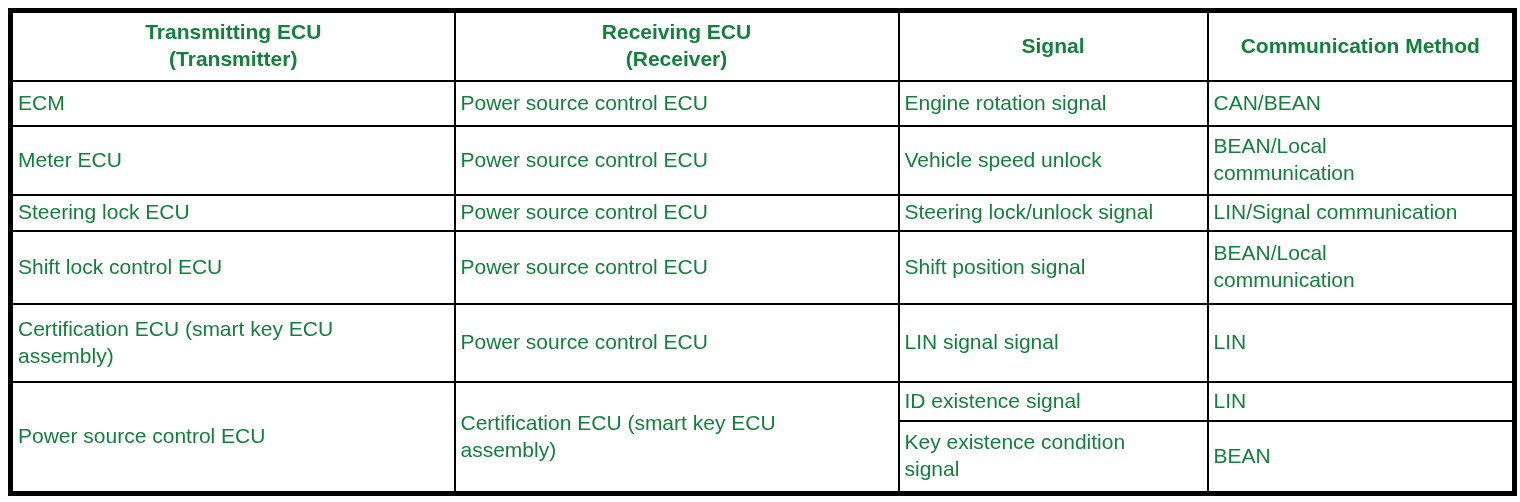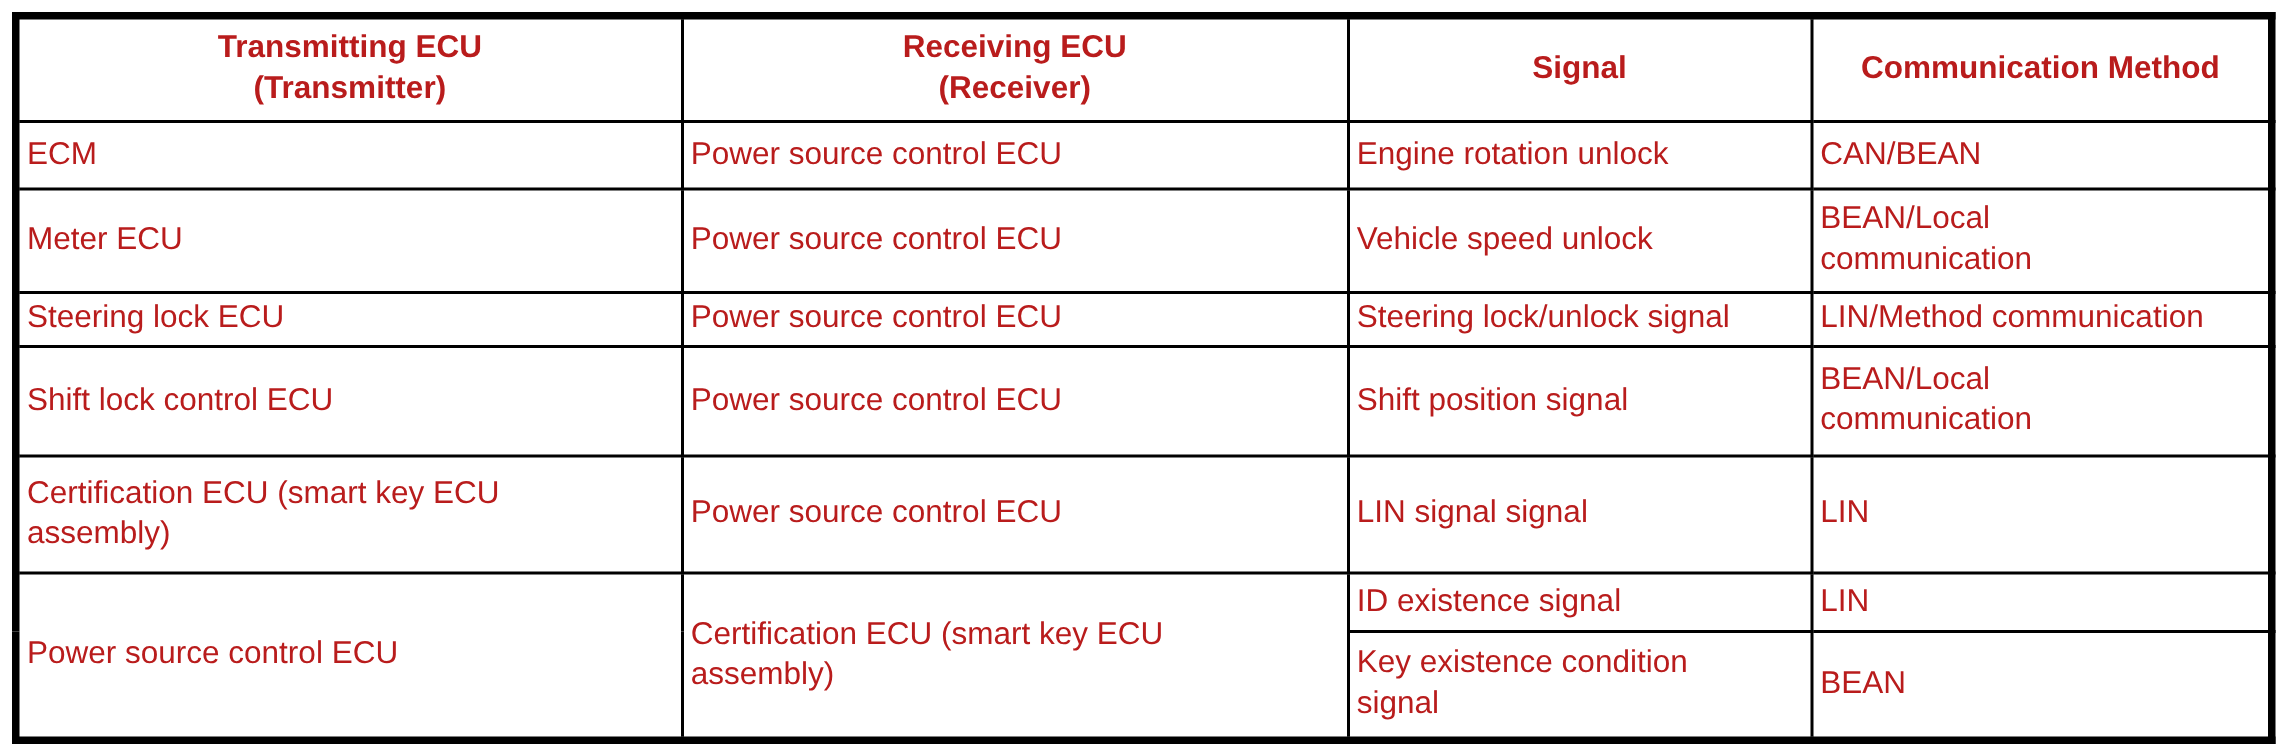--- a/index.html
+++ b/index.html
@@ -7,21 +7,21 @@
     padding: 0;
     background: #ffffff;
   }
   .page {
     width: 1520px;
     height: 502px;
     background: #ffffff;
     box-sizing: border-box;
     padding: 8px 8px 5px 8px;
     font-family: "Liberation Sans", "DejaVu Sans", sans-serif;
-    color: #b91c1c;
+    color: #15803d;
   }
   table.ecu-table {
     border-collapse: collapse;
     table-layout: fixed;
     width: 1504px;
     background: #ffffff;
   }
   table.ecu-table col.c1 { width: 444px; }
   table.ecu-table col.c2 { width: 444px; }
   table.ecu-table col.c3 { width: 309px; }
@@ -78,35 +78,35 @@
         <th>Receiving ECU
 (Receiver)</th>
         <th>Signal</th>
         <th>Communication Method</th>
       </tr>
     </thead>
     <tbody>
       <tr class="row-1">
         <td>ECM</td>
         <td>Power source control ECU</td>
-        <td>Engine rotation unlock</td>
+        <td>Engine rotation signal</td>
         <td>CAN/BEAN</td>
       </tr>
       <tr class="row-2">
         <td>Meter ECU</td>
         <td>Power source control ECU</td>
         <td>Vehicle speed unlock</td>
         <td>BEAN/Local
 communication</td>
       </tr>
       <tr class="row-3">
         <td>Steering lock ECU</td>
         <td>Power source control ECU</td>
         <td>Steering lock/unlock signal</td>
-        <td>LIN/Method communication</td>
+        <td>LIN/Signal communication</td>
       </tr>
       <tr class="row-4">
         <td>Shift lock control ECU</td>
         <td>Power source control ECU</td>
         <td>Shift position signal</td>
         <td>BEAN/Local
 communication</td>
       </tr>
       <tr class="row-5">
         <td>Certification ECU (smart key ECU

